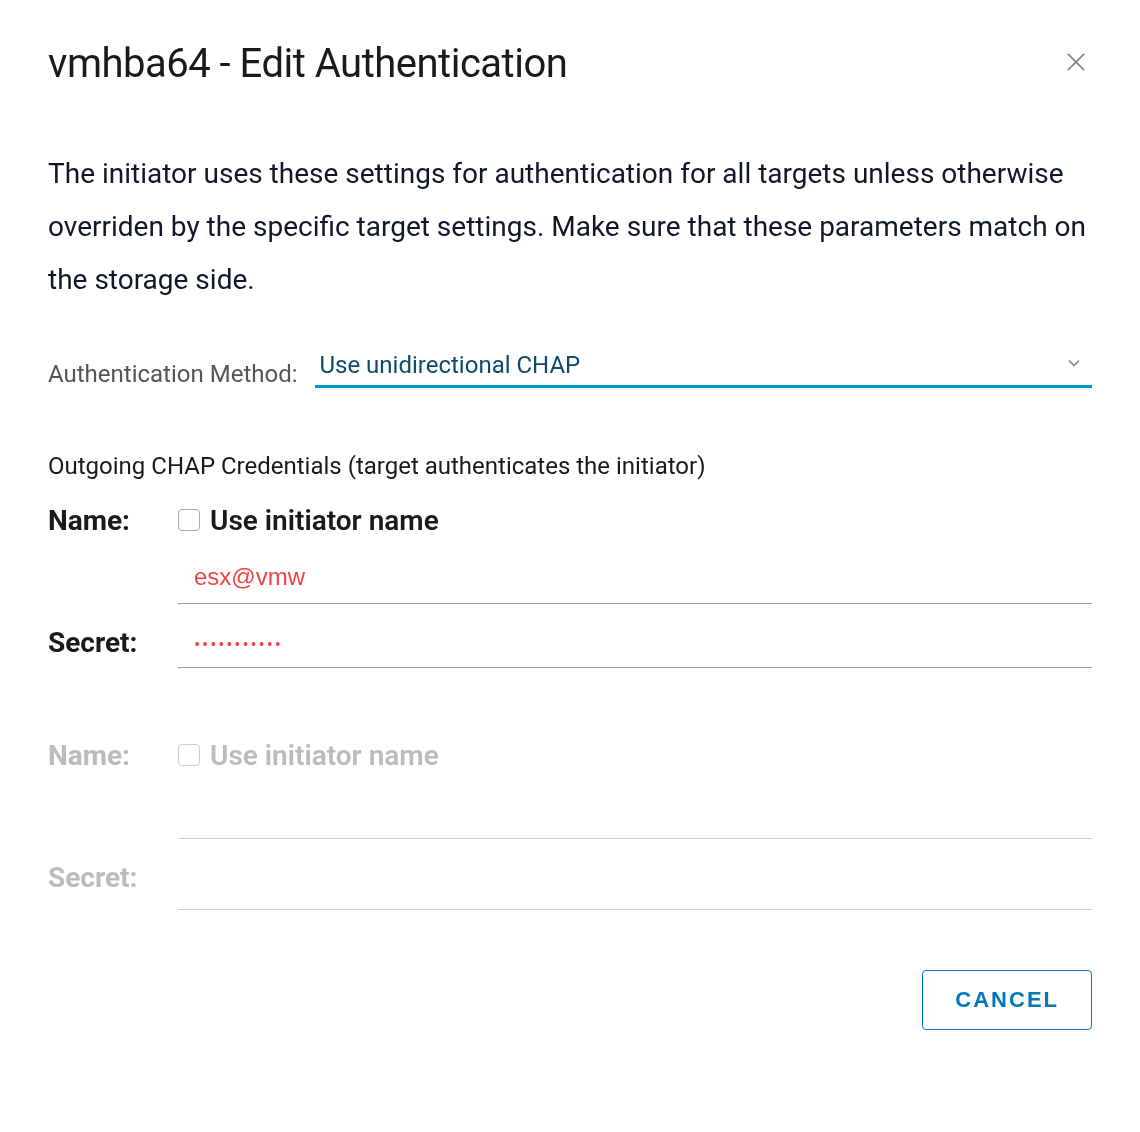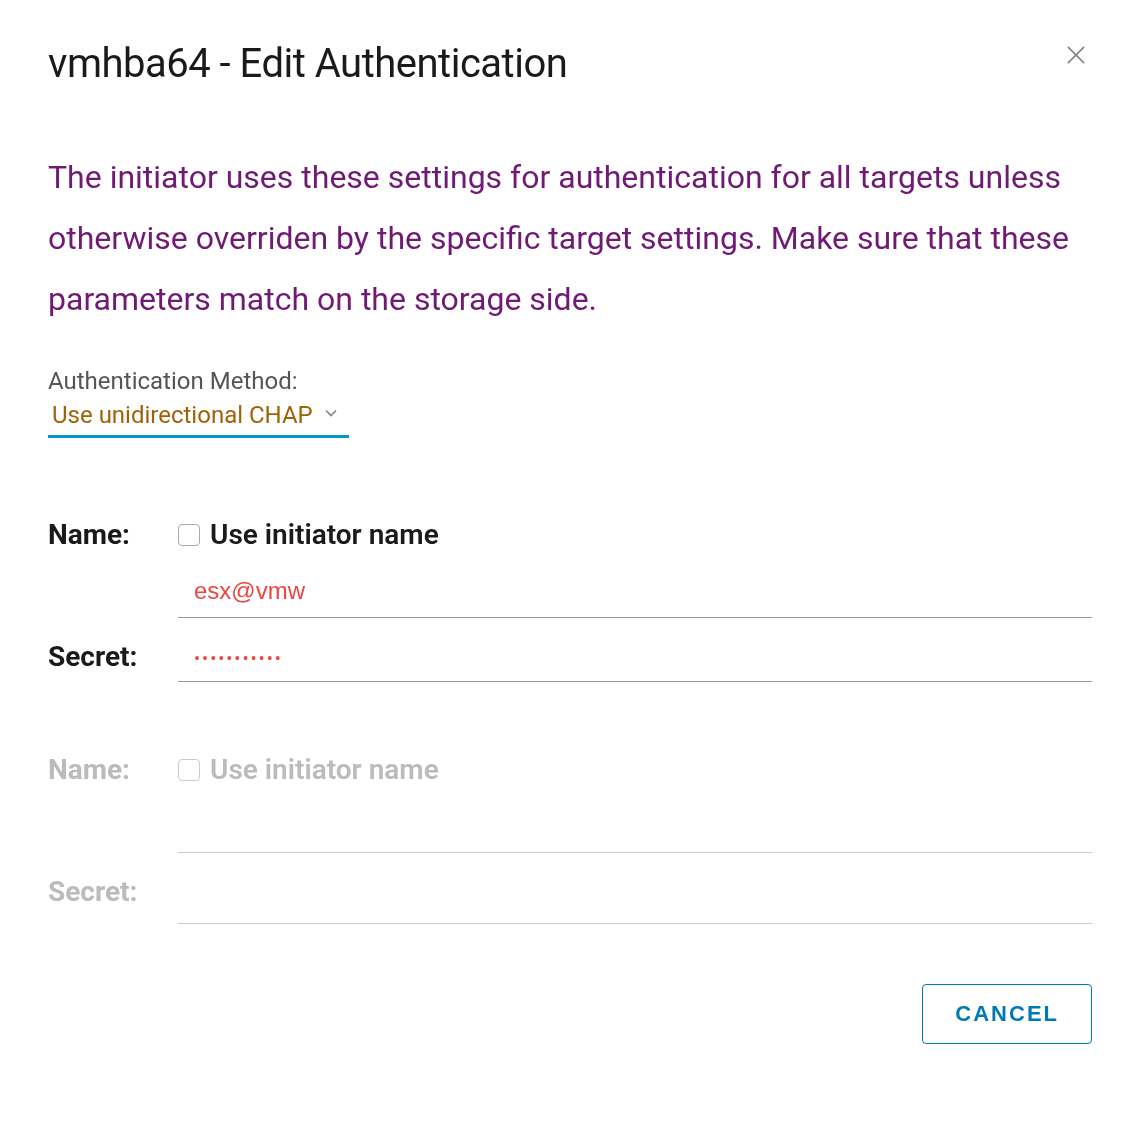--- a/index.html
+++ b/index.html
@@ -11,20 +11,21 @@
       font-family: -apple-system, BlinkMacSystemFont, "Segoe UI", Roboto, "Helvetica Neue", Arial, sans-serif;
       background: #fff;
       color: #1a1a1a;
       width: 1140px;
       height: 1132px;
       padding: 40px 48px;
     }
     .header-row {
       display: flex;
       justify-content: space-between;
+      align-items: center;
       margin-bottom: 60px;
     }
     .dialog-title {
       font-size: 40px;
       font-weight: 400;
       color: #1a1a1a;
       letter-spacing: -0.5px;
     }
     .close-btn {
       width: 32px;
@@ -35,47 +36,46 @@
       cursor: pointer;
       color: #888;
       background: none;
       border: none;
     }
     .close-btn svg {
       width: 28px;
       height: 28px;
     }
     .description {
-      font-size: 32px;
-      color: #701a75;
+      font-size: 28px;
+      color: #0f172a;
       line-height: 1.9;
       margin-bottom: 38px;
     }
     .auth-method-row {
       display: flex;
-      align-items: flex-start;
-      margin-bottom: 80px;
-      flex-direction: column;
+      align-items: flex-end;
+      margin-bottom: 64px;
     }
     .auth-method-label {
       font-size: 24px;
       color: #555;
       margin-right: 18px;
       white-space: nowrap;
     }
     .select-wrap {
       flex: 1;
       position: relative;
       border-bottom: 3px solid #0095d3;
       padding: 6px 36px 6px 4px;
       cursor: pointer;
     }
     .select-value {
       font-size: 24px;
-      color: #a16207;
+      color: #0c4a6e;
     }
     .chevron {
       position: absolute;
       right: 8px;
       top: 50%;
       transform: translateY(-50%);
       color: #888;
     }
     .chevron svg {
       width: 20px;
@@ -217,20 +217,21 @@
     <span class="select-value">Use unidirectional CHAP</span>
     <span class="chevron">
       <svg viewBox="0 0 24 24" fill="none" stroke="currentColor" stroke-width="2">
         <polyline points="6 9 12 15 18 9"></polyline>
       </svg>
     </span>
   </div>
 </div>
 
 <div>
+  <div class="section-heading">Outgoing CHAP Credentials (target authenticates the initiator)</div>
 
   <div class="form-row">
     <div class="row-label">Name:</div>
     <div class="row-content">
       <div class="checkbox-row">
         <div class="checkbox"></div>
         <span class="checkbox-label">Use initiator name</span>
       </div>
     </div>
   </div>

